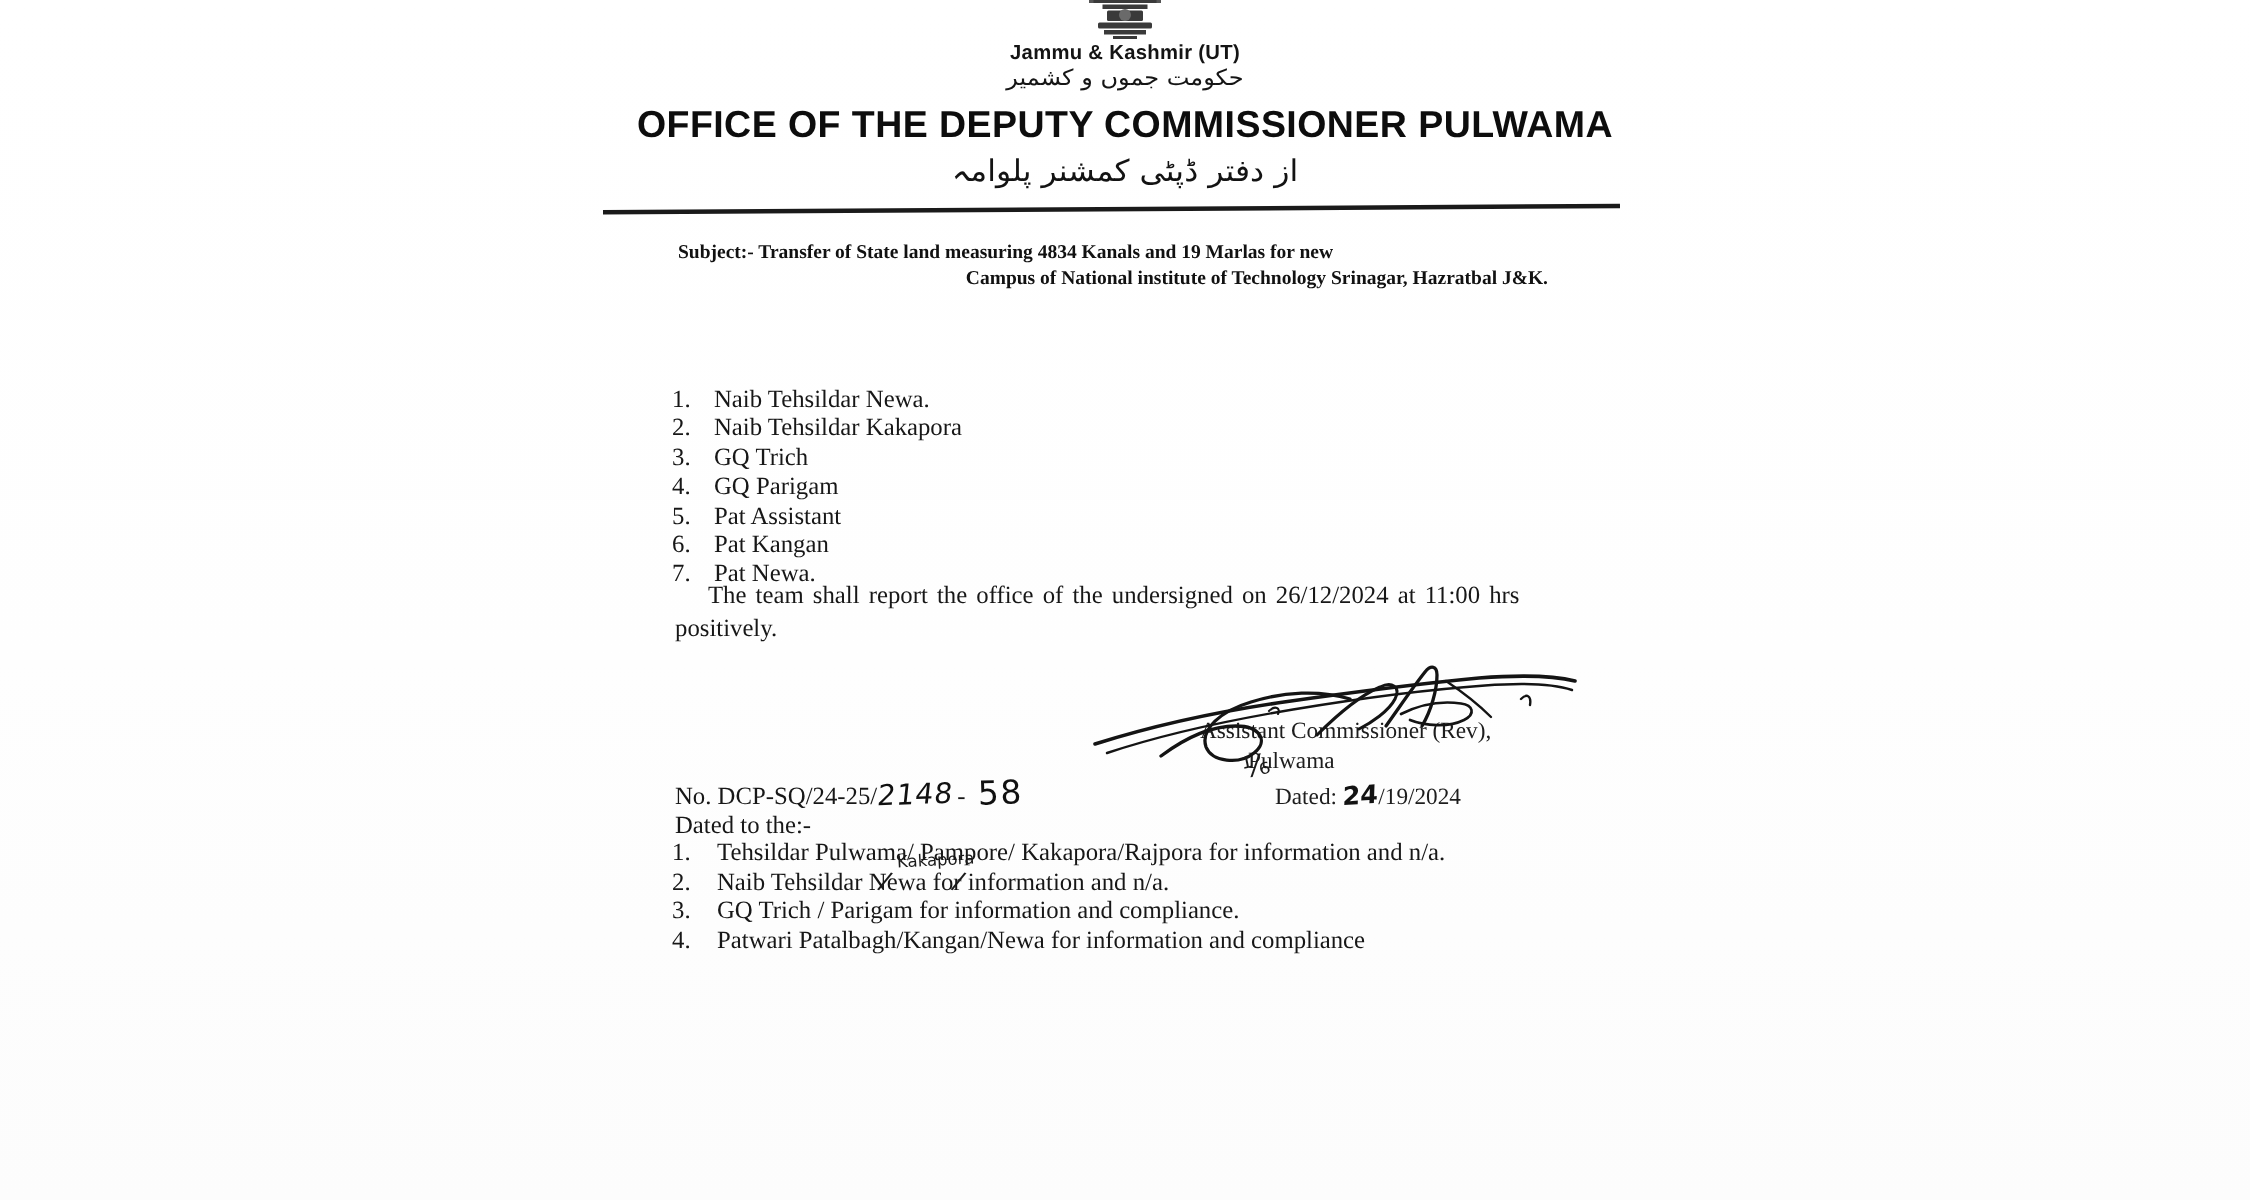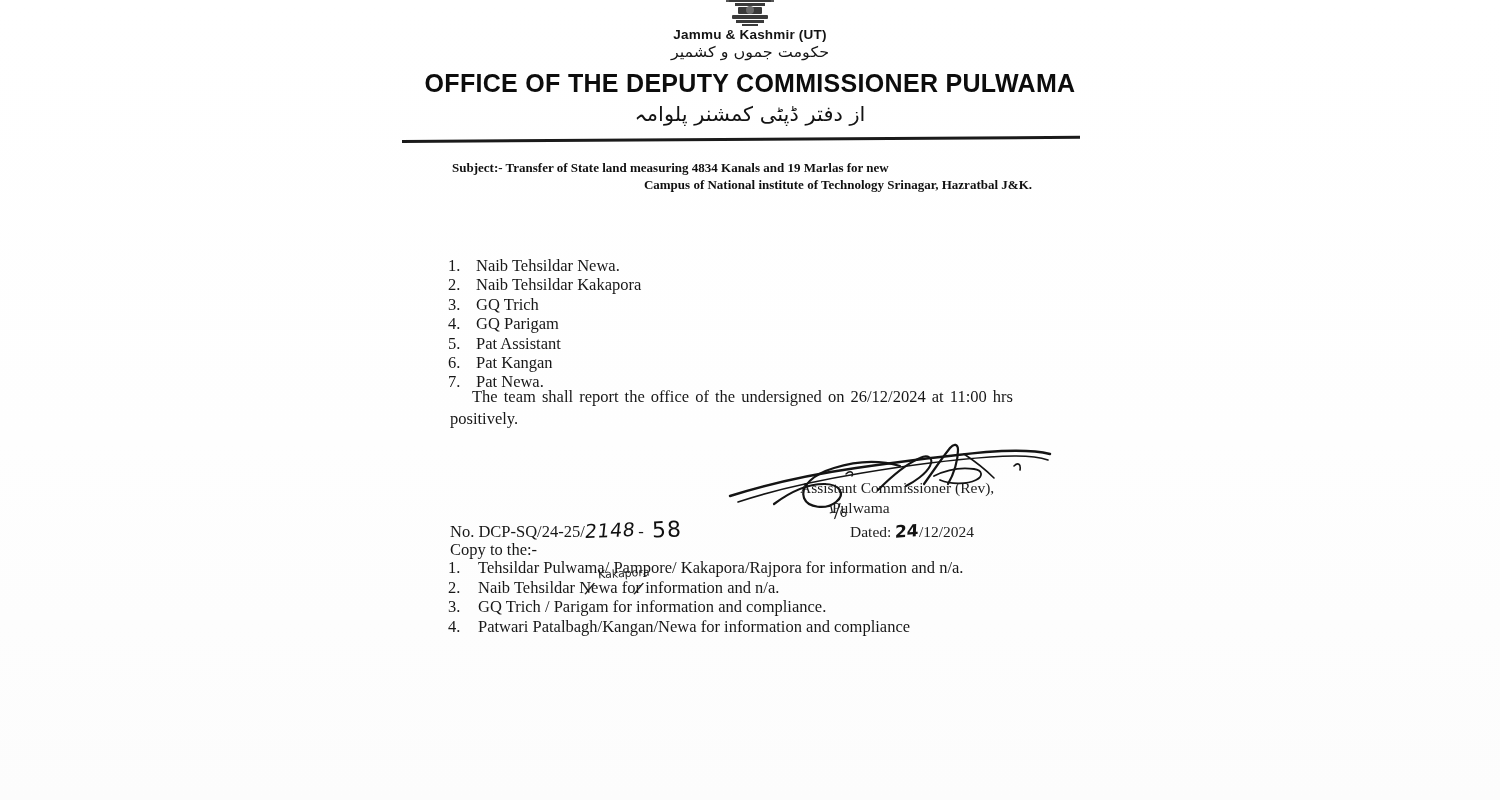--- a/index.html
+++ b/index.html
@@ -349,21 +349,21 @@
 
   <div class="closing">
     <span class="lead"></span><span>The team shall report the office of the undersigned on 26/12/2024 at 11:00 hrs positively.</span>
   </div>
 
   <div class="sign-block">
     <span class="desig">Assistant Commissioner (Rev),</span>
     <span class="place">Pulwama</span>
     <span class="dated">
       <span>Dated:</span>
-      <span class="hand-day">24</span><span>/12/2024</span>
+      <span class="hand-day">24</span><span>/19/2024</span>
     </span>
   </div>
 
   <div class="signature">
     <svg width="330" height="80" viewBox="0 0 330 80" aria-hidden="true">
       <g fill="none" stroke="#141414" stroke-linecap="round" stroke-linejoin="round">
         <path d="M2 56 C40 44, 86 34, 128 28 C170 22, 216 16, 258 12 C284 10, 306 10, 322 14" stroke-width="2.4"></path>
         <path d="M10 62 C46 50, 92 40, 134 33 C176 26, 220 20, 262 17 C288 15, 308 16, 320 20" stroke-width="1.6"></path>
         <path d="M46 64 C62 52, 78 44, 96 44 C112 44, 118 54, 108 62 C98 70, 80 68, 76 58
                  C72 46, 86 34, 106 28 C128 21, 152 20, 172 26" stroke-width="2.2"></path>
@@ -374,21 +374,21 @@
         <path d="M286 26 C290 22, 293 24, 292 30" stroke-width="1.6"></path>
         <path d="M118 34 C122 30, 126 32, 124 36" stroke-width="1.4"></path>
       </g>
     </svg>
   </div>
 
   <div class="refno">
     <span>No. DCP-SQ/24-25/</span><span class="hand-a">2148</span><span class="dash">-</span><span class="hand-b">58</span>
   </div>
 
-  <div class="copyto">Copy to the:-</div>
+  <div class="copyto">Dated to the:-</div>
 
   <ul class="copy-list">
     <li>
       <span class="num">1.</span>
       <span>Tehsildar Pulwama/ Pampore/ Kakapora/Rajpora for information and n/a.</span>
     </li>
     <li>
       <span class="num">2.</span>
       <span>Naib Tehsildar Newa for information and n/a.</span>
     </li>

